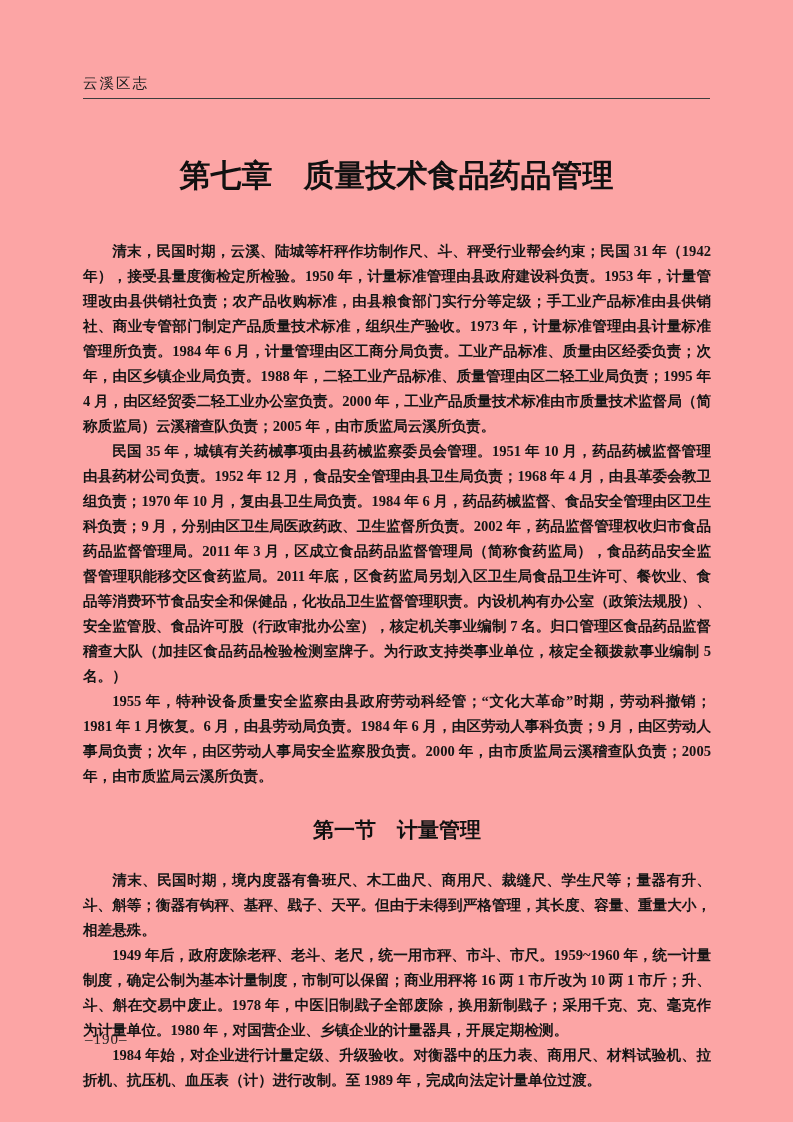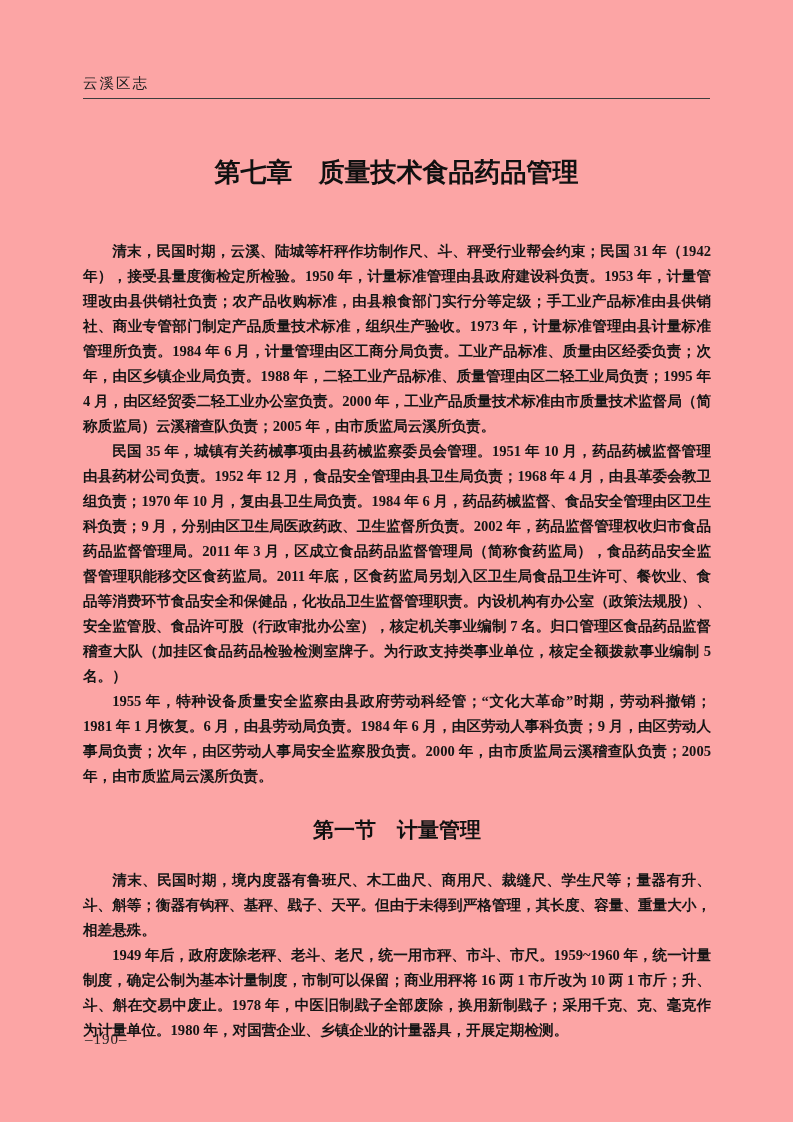--- a/index.html
+++ b/index.html
@@ -32,21 +32,21 @@
     height: 0;
     border-top: 1.5px solid #3d3d3d;
   }
   .chapter-title {
     position: absolute;
     top: 155px;
     left: 0;
     width: 100%;
     margin: 0;
     text-align: center;
-    font-size: 26px;
+    font-size: 31px;
     font-weight: 700;
     color: #111111;
   }
   .content {
     position: absolute;
     top: 239px;
     left: 83px;
     width: 628px;
     font-size: 14.6px;
     line-height: 25px;
@@ -94,18 +94,19 @@
     <p>民国 35 年，城镇有关药械事项由县药械监察委员会管理。1951 年 10 月，药品药械监督管理由县药材公司负责。1952 年 12 月，食品安全管理由县卫生局负责；1968 年 4 月，由县革委会教卫组负责；1970 年 10 月，复由县卫生局负责。1984 年 6 月，药品药械监督、食品安全管理由区卫生科负责；9 月，分别由区卫生局医政药政、卫生监督所负责。2002 年，药品监督管理权收归市食品药品监督管理局。2011 年 3 月，区成立食品药品监督管理局（简称食药监局），食品药品安全监督管理职能移交区食药监局。2011 年底，区食药监局另划入区卫生局食品卫生许可、餐饮业、食品等消费环节食品安全和保健品，化妆品卫生监督管理职责。内设机构有办公室（政策法规股）、安全监管股、食品许可股（行政审批办公室），核定机关事业编制 7 名。归口管理区食品药品监督稽查大队（加挂区食品药品检验检测室牌子。为行政支持类事业单位，核定全额拨款事业编制 5 名。）</p>
 
     <p>1955 年，特种设备质量安全监察由县政府劳动科经管；“文化大革命”时期，劳动科撤销；1981 年 1 月恢复。6 月，由县劳动局负责。1984 年 6 月，由区劳动人事科负责；9 月，由区劳动人事局负责；次年，由区劳动人事局安全监察股负责。2000 年，由市质监局云溪稽查队负责；2005 年，由市质监局云溪所负责。</p>
 
     <h2 class="section-title">第一节　计量管理</h2>
 
     <p>清末、民国时期，境内度器有鲁班尺、木工曲尺、商用尺、裁缝尺、学生尺等；量器有升、斗、斛等；衡器有钩秤、基秤、戥子、天平。但由于未得到严格管理，其长度、容量、重量大小，相差悬殊。</p>
 
     <p>1949 年后，政府废除老秤、老斗、老尺，统一用市秤、市斗、市尺。1959~1960 年，统一计量制度，确定公制为基本计量制度，市制可以保留；商业用秤将 16 两 1 市斤改为 10 两 1 市斤；升、斗、斛在交易中废止。1978 年，中医旧制戥子全部废除，换用新制戥子；采用千克、克、毫克作为计量单位。1980 年，对国营企业、乡镇企业的计量器具，开展定期检测。</p>
 
+    <p>1984 年始，对企业进行计量定级、升级验收。对衡器中的压力表、商用尺、材料试验机、拉折机、抗压机、血压表（计）进行改制。至 1989 年，完成向法定计量单位过渡。</p>
 
   </main>
 
   <div class="page-number">–190–</div>
 
 </div>
 
 </body></html>

